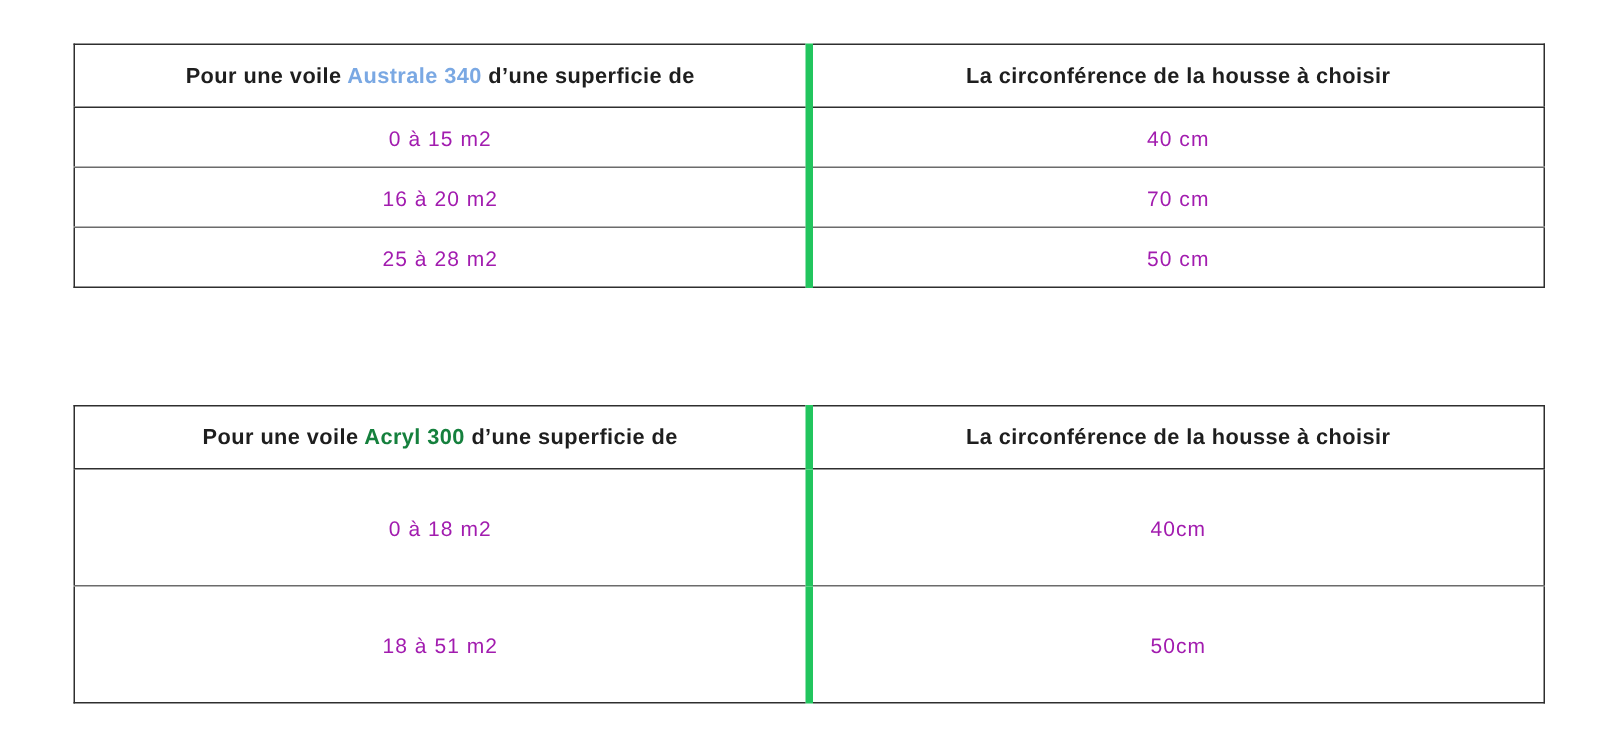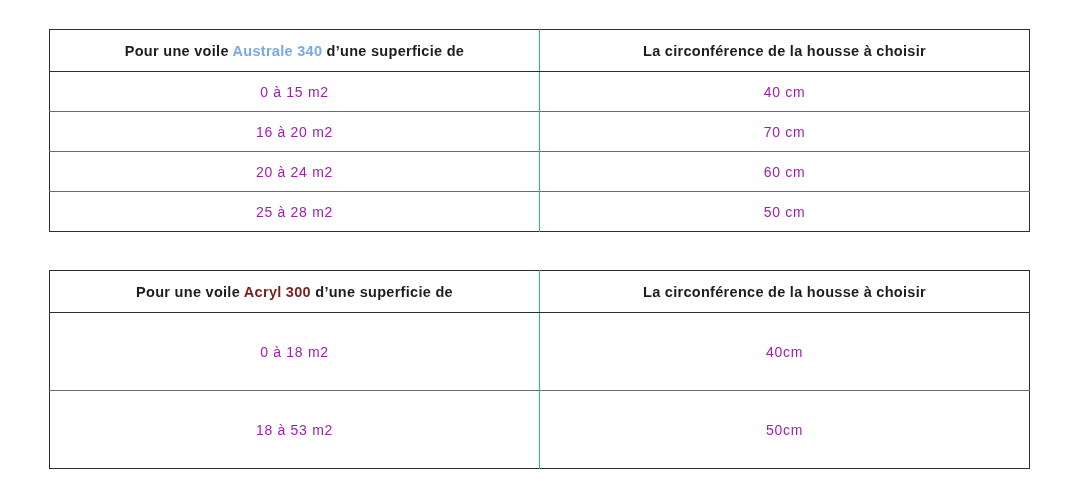--- a/index.html
+++ b/index.html
@@ -31,21 +31,21 @@
   table.spec-table td {
     text-align: center;
     vertical-align: middle;
     width: 50%;
     padding: 0 10px;
     overflow: hidden;
   }
   
   table.spec-table th + th,
   table.spec-table td + td {
-    border-left: 1px solid #22c55e;
+    border-left: 5px solid #22c55e;
   }
   table.spec-table tbody tr th,
   table.spec-table tbody tr td {
     border-top: 1px solid #6b6b6b;
   }
   table.spec-table thead th {
     border-bottom: 1px solid #2e2e2e;
   }
 
   table.spec-table th {
@@ -60,21 +60,21 @@
     font-weight: normal;
     color: #a21caf;
     letter-spacing: 0.05em;
   }
   .table-australe td { height: 39px; }
   .table-acryl  th  { height: 42px; }
   .table-acryl  td  { height: 77px; }
 
   
   .product-australe { color: #7aa8e3; }
-  .product-acryl    { color: #7f1d1d; }
+  .product-acryl    { color: #15803d; }
 </style>
 </head>
 <body>
 
 <div class="page">
 
   <table class="spec-table table-australe">
     <thead>
       <tr>
         <th><span>Pour une voile </span><span class="product-australe">Australe 340</span><span> d’une superficie de</span></th>
@@ -84,42 +84,38 @@
     <tbody>
       <tr>
         <td>0 à 15 m2</td>
         <td>40 cm</td>
       </tr>
       <tr>
         <td>16 à 20 m2</td>
         <td>70 cm</td>
       </tr>
       <tr>
-        <td>20 à 24 m2</td>
-        <td>60 cm</td>
-      </tr>
-      <tr>
         <td>25 à 28 m2</td>
         <td>50 cm</td>
       </tr>
     </tbody>
   </table>
 
   <table class="spec-table table-acryl">
     <thead>
       <tr>
         <th><span>Pour une voile </span><span class="product-acryl">Acryl 300</span><span> d’une superficie de</span></th>
         <th>La circonférence de la housse à choisir</th>
       </tr>
     </thead>
     <tbody>
       <tr>
         <td>0 à 18 m2</td>
         <td>40cm</td>
       </tr>
       <tr>
-        <td>18 à 53 m2</td>
+        <td>18 à 51 m2</td>
         <td>50cm</td>
       </tr>
     </tbody>
   </table>
 
 </div>
 
 </body></html>

